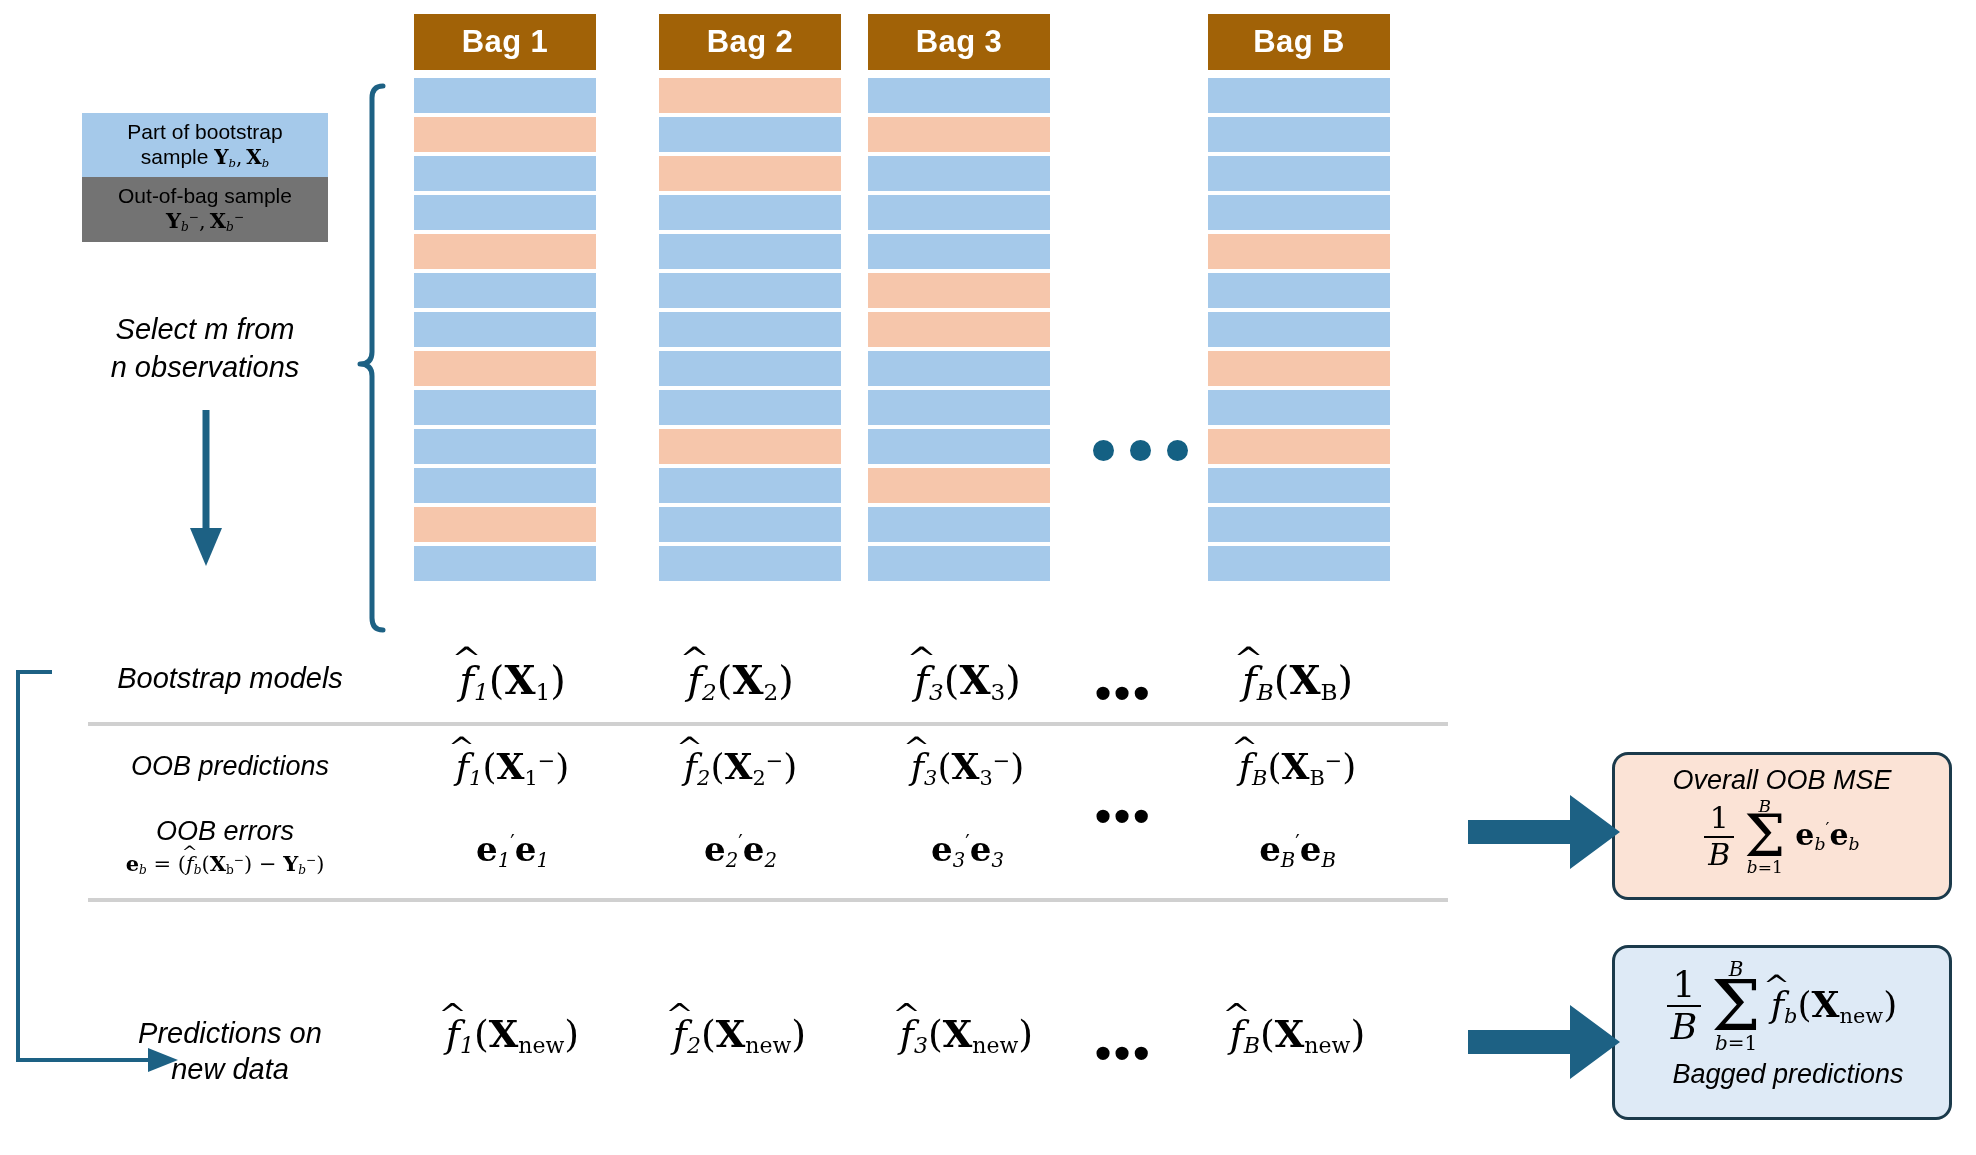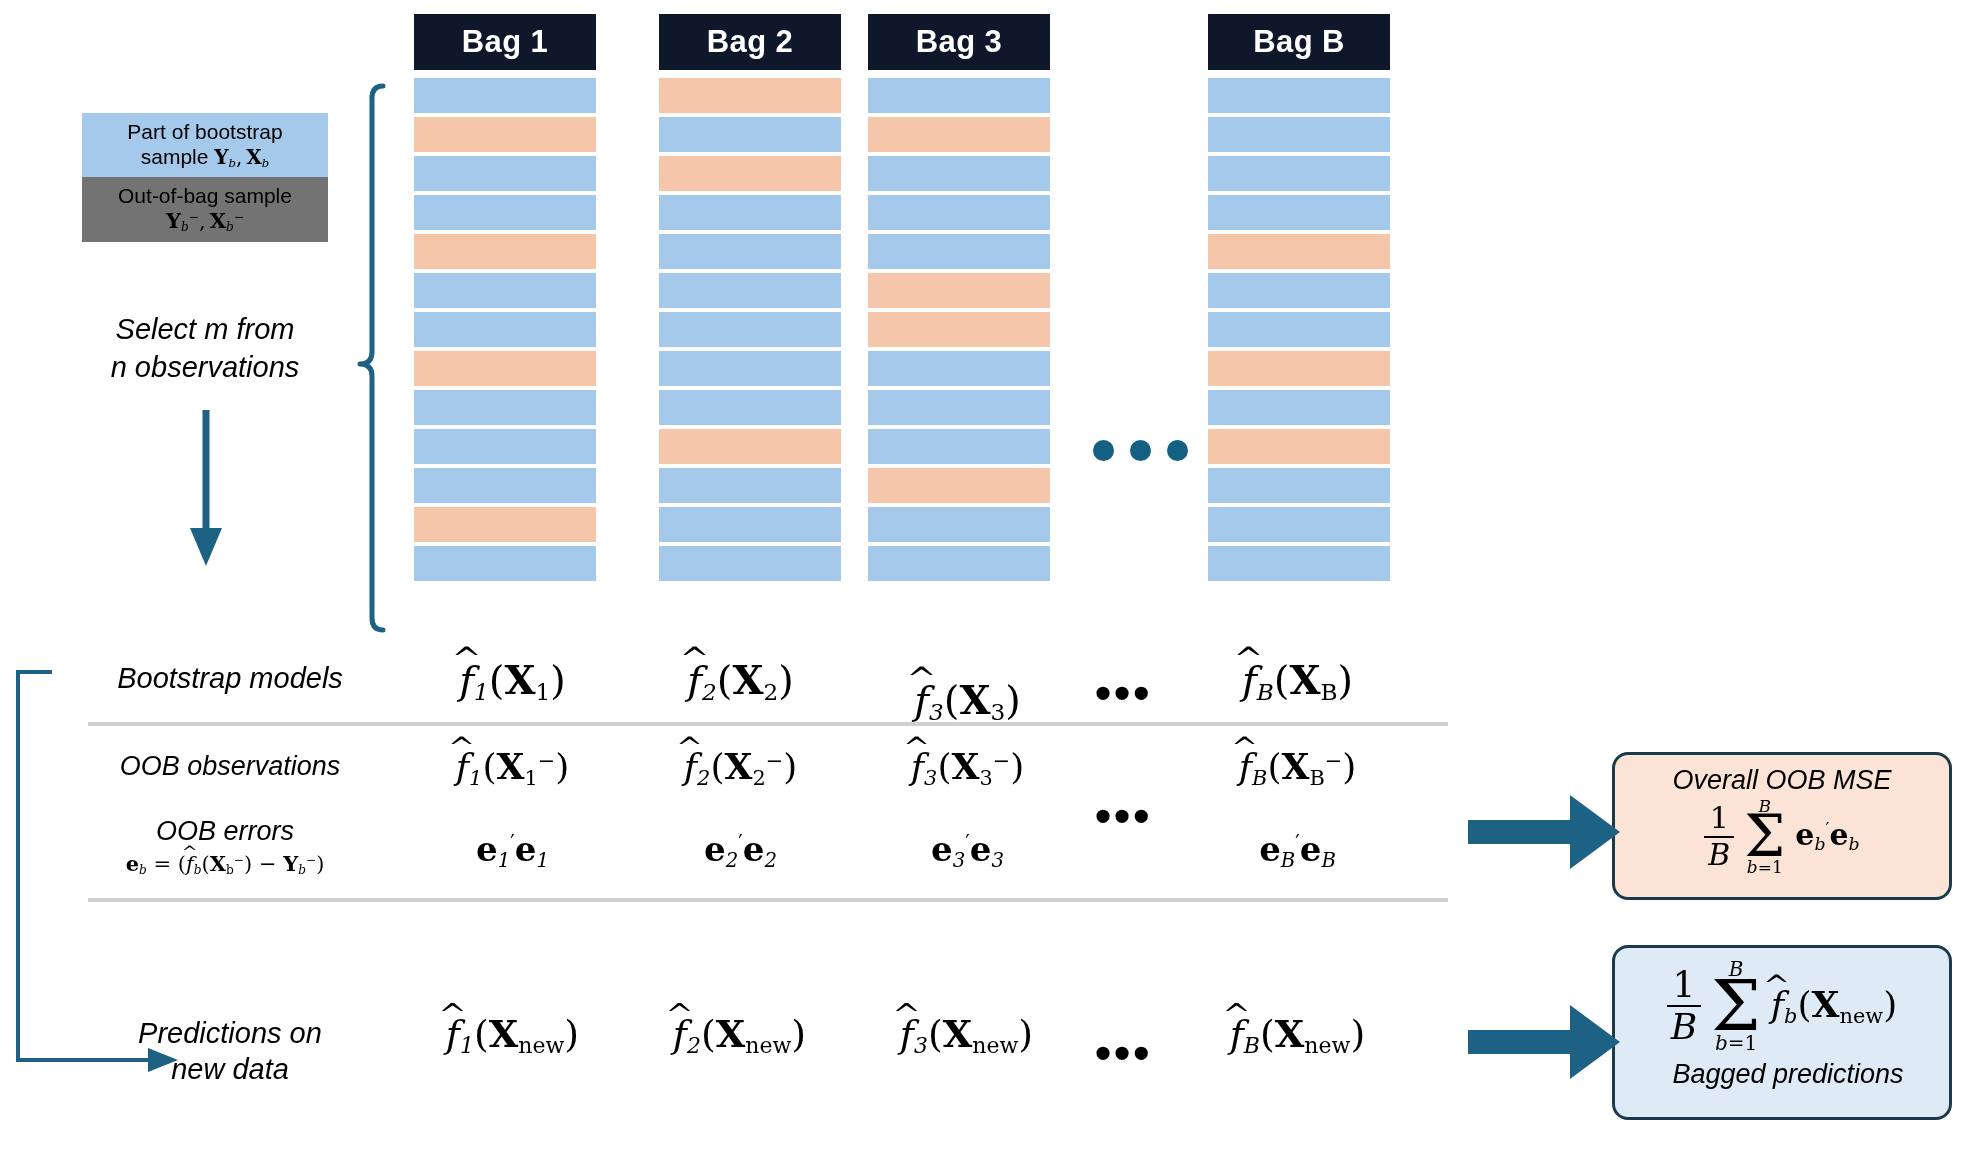--- a/index.html
+++ b/index.html
@@ -38,21 +38,21 @@
     text-align: center;
     font-style: italic;
     font-size: 29px;
     line-height: 1.32;
     font-family: "Liberation Sans", sans-serif;
   }
 
   
   .bag-col { position: absolute; width: 182px; }
   .bag-header {
-    background: #0f172a;
+    background: #a16207;
     color: #ffffff;
     font-weight: bold;
     font-size: 31px;
     text-align: center;
     height: 56px;
     line-height: 56px;
     letter-spacing: .4px;
   }
   .bag-cells { margin-top: 8px; }
   .cell {
@@ -287,21 +287,21 @@
   </div>
 
   <div class="abs dots-h" style="left:1093px; top:440px;">
     <span class="dot"></span>
     <span class="dot"></span>
     <span class="dot"></span>
   </div>
 
   <div class="abs row-label" style="left:85px; top:660px; width:290px;">Bootstrap models</div>
 
-  <div class="abs row-label" style="left:85px; top:750px; width:290px; font-size:27px;">OOB observations</div>
+  <div class="abs row-label" style="left:85px; top:750px; width:290px; font-size:27px;">OOB predictions</div>
 
   <div class="abs" style="left:60px; top:815px; width:330px;">
     <div class="row-label" style="font-size:27px;">OOB errors</div>
     <div class="row-sublabel math" style="font-size:21px; margin-top:4px;">
       <span class="bf">e</span><sub>b</sub> =
       (<span class="hat it">f</span><sub>b</sub>(<span class="bf">X</span><sub class="up">b</sub><span class="minus-sup">−</span>)
       − <span class="bf">Y</span><sub>b</sub><span class="minus-sup">−</span>)
     </div>
   </div>
 
@@ -312,21 +312,21 @@
 
   <div class="abs hrule" style="left:88px; top:722px; width:1360px;"></div>
   <div class="abs hrule" style="left:88px; top:898px; width:1360px;"></div>
 
   <div class="abs math" style="left:420px; top:660px; width:185px;">
     <span class="hat it">f</span><sub>1</sub>(<span class="bf">X</span><sub class="up">1</sub>)
   </div>
   <div class="abs math" style="left:648px; top:660px; width:185px;">
     <span class="hat it">f</span><sub>2</sub>(<span class="bf">X</span><sub class="up">2</sub>)
   </div>
-  <div class="abs math" style="left:875px; top:680px; width:185px;">
+  <div class="abs math" style="left:875px; top:660px; width:185px;">
     <span class="hat it">f</span><sub>3</sub>(<span class="bf">X</span><sub class="up">3</sub>)
   </div>
   <div class="abs ell" style="left:1095px; top:670px;">•••</div>
   <div class="abs math" style="left:1205px; top:660px; width:185px;">
     <span class="hat it">f</span><sub>B</sub>(<span class="bf">X</span><sub class="up">B</sub>)
   </div>
 
   <div class="abs math" style="left:420px; top:748px; width:185px; font-size:36px;">
     <span class="hat it">f</span><sub>1</sub>(<span class="bf">X</span><sub class="up">1</sub><span class="minus-sup">−</span>)
   </div>

